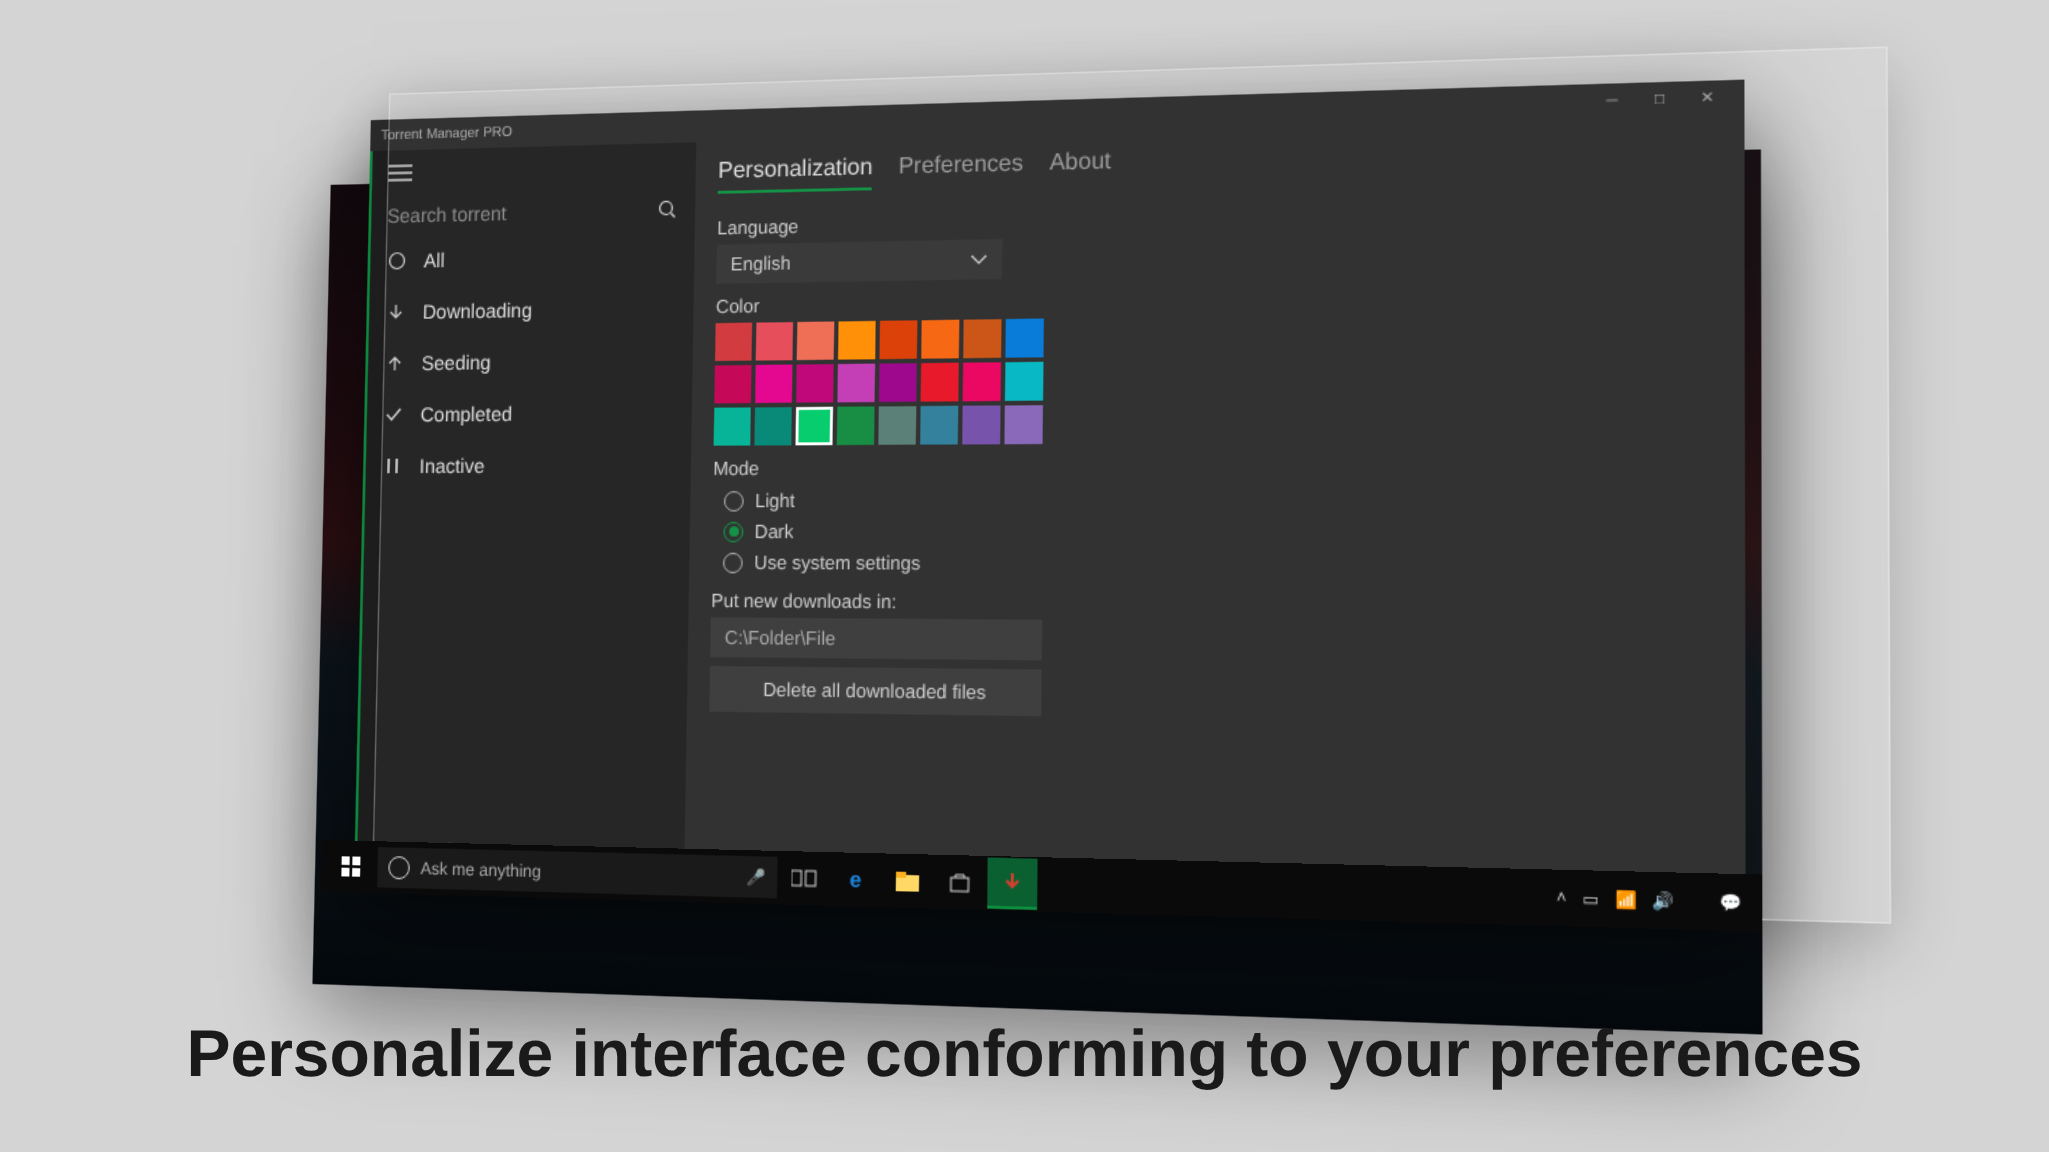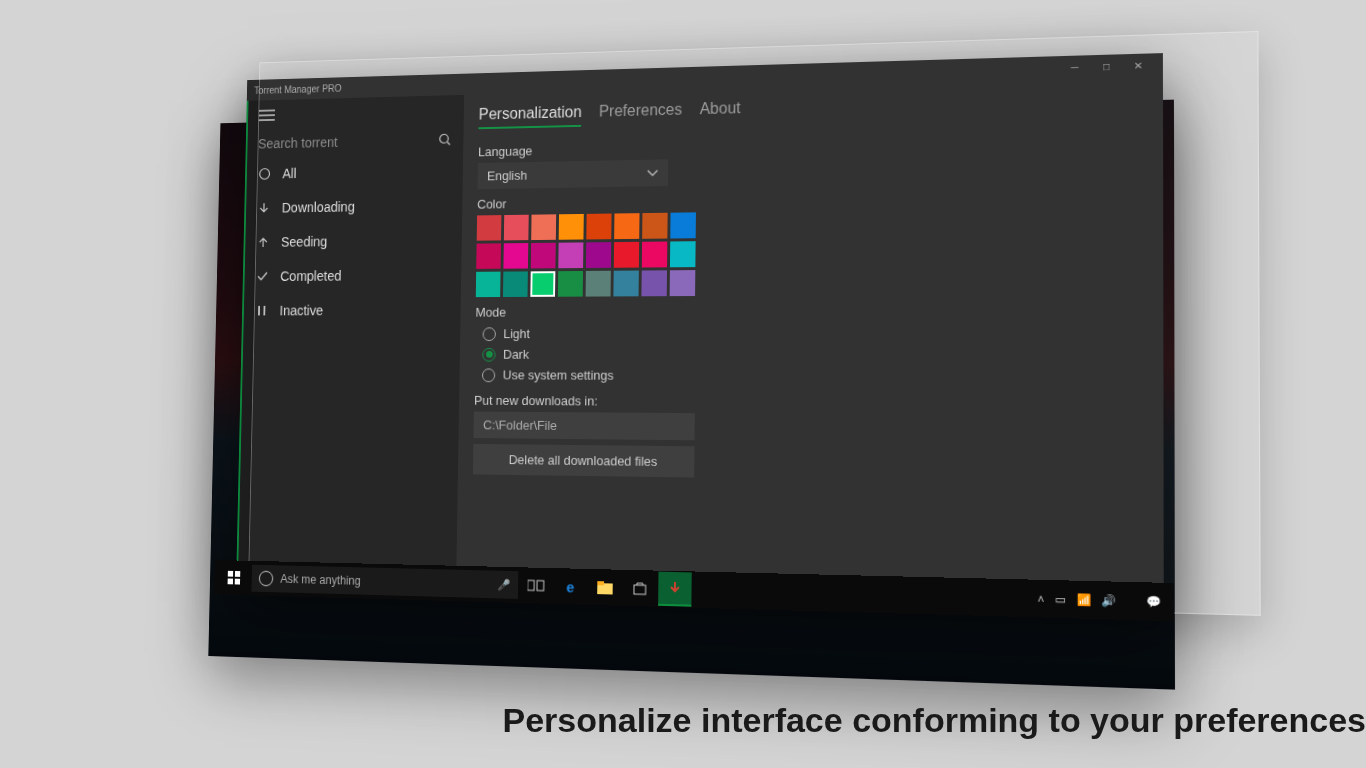--- a/index.html
+++ b/index.html
@@ -37,21 +37,21 @@
 .path-box { width: 230px; background: #383838; padding: 6px 10px; font-size: 13px; color: #aaa; margin-top: 4px; }
 .delete-btn { width: 230px; background: #383838; padding: 8px 10px; font-size: 13px; color: #ccc; text-align: center; margin-top: 6px; }
 .taskbar { position: absolute; bottom: 33px; left: 0; width: 980px; height: 36px; background: #0a0a0a; transform: rotateY(-12deg) rotateX(3deg); display: flex; align-items: center; padding: 0 4px; gap: 2px; }
 .start-btn { width: 36px; height: 36px; display: flex; align-items: center; justify-content: center; color: #fff; }
 .cortana { display: flex; align-items: center; background: #1a1a1a; height: 28px; width: 290px; padding: 0 8px; gap: 8px; }
 .cortana-circle { width: 16px; height: 16px; border: 1.5px solid #ccc; border-radius: 50%; }
 .cortana-text { color: #aaa; font-size: 12px; flex: 1; }
 .cortana-mic { color: #888; font-size: 11px; }
 .task-icon { width: 34px; height: 34px; display: flex; align-items: center; justify-content: center; color: #fff; font-size: 15px; }
 .tray { margin-left: auto; display: flex; gap: 10px; padding-right: 8px; align-items: center; color: #ccc; font-size: 11px; }
-.caption { position: absolute; bottom: 28px; left: 0; width: 100%; text-align: right; font-size: 34px; font-weight: 600; color: #1a1a1a; }
+.caption { position: absolute; bottom: 40px; left: 0; width: 100%; text-align: center; font-size: 44px; font-weight: 600; color: #1a1a1a; }
 svg { display: block; }
 </style>
 </head>
 <body>
 
 <div class="scene">
   <div class="desktop-back"></div>
 
   <div class="app-window">
     <div class="title-bar">

